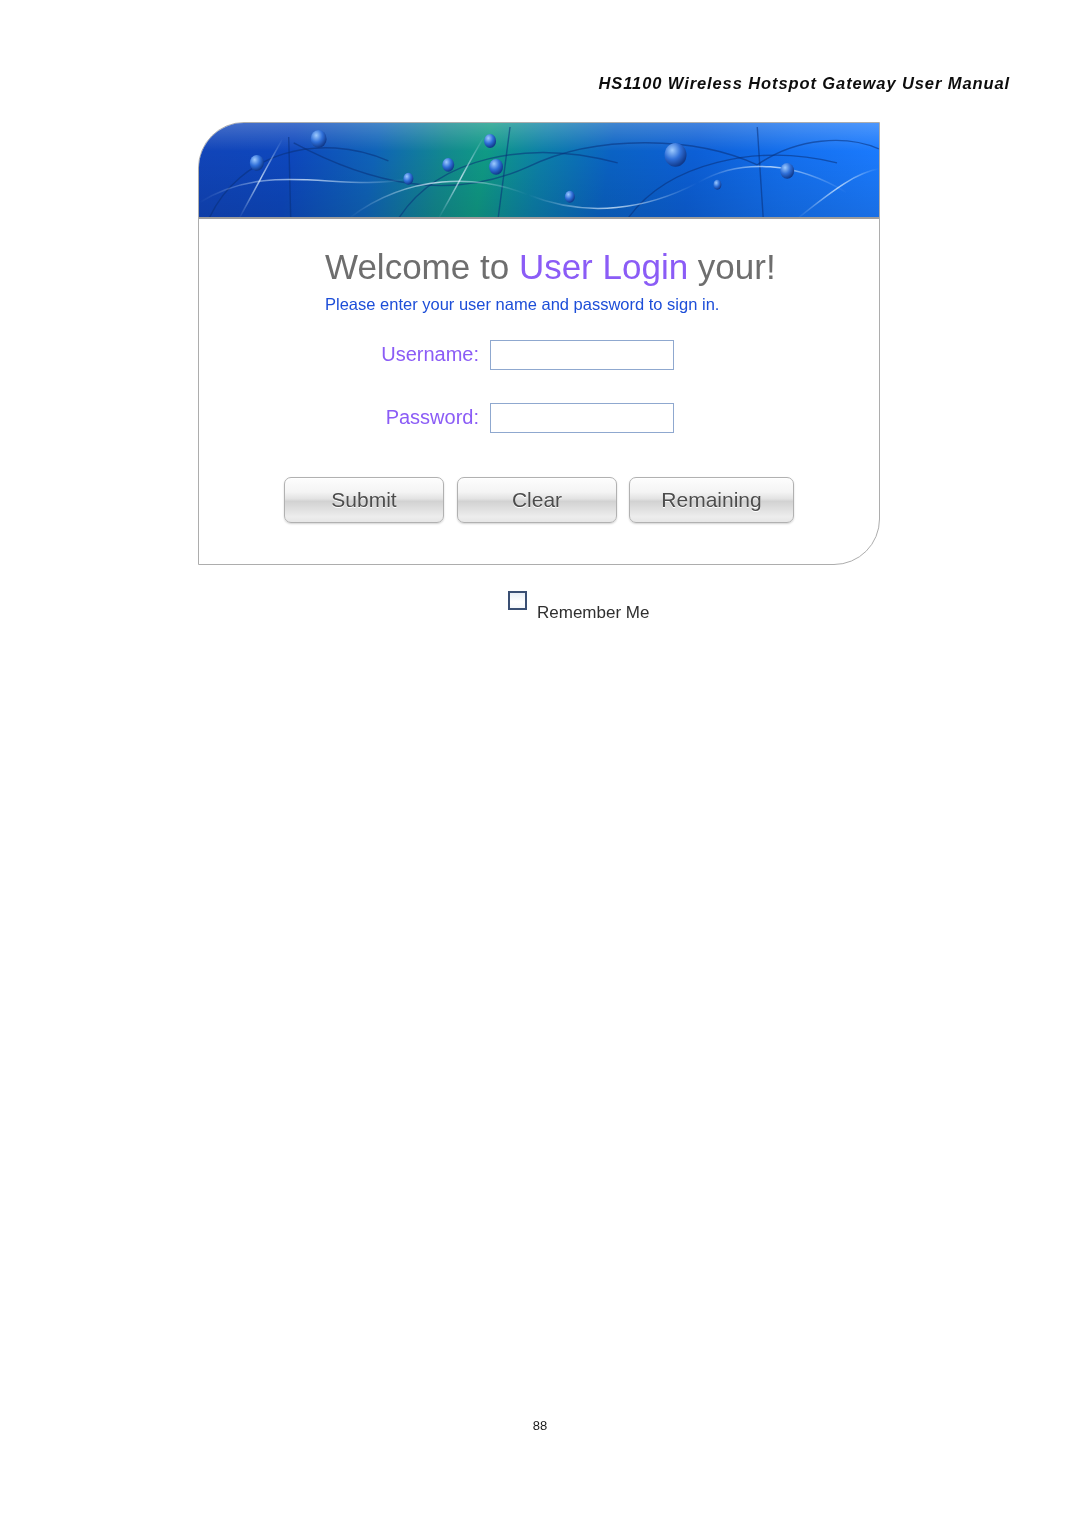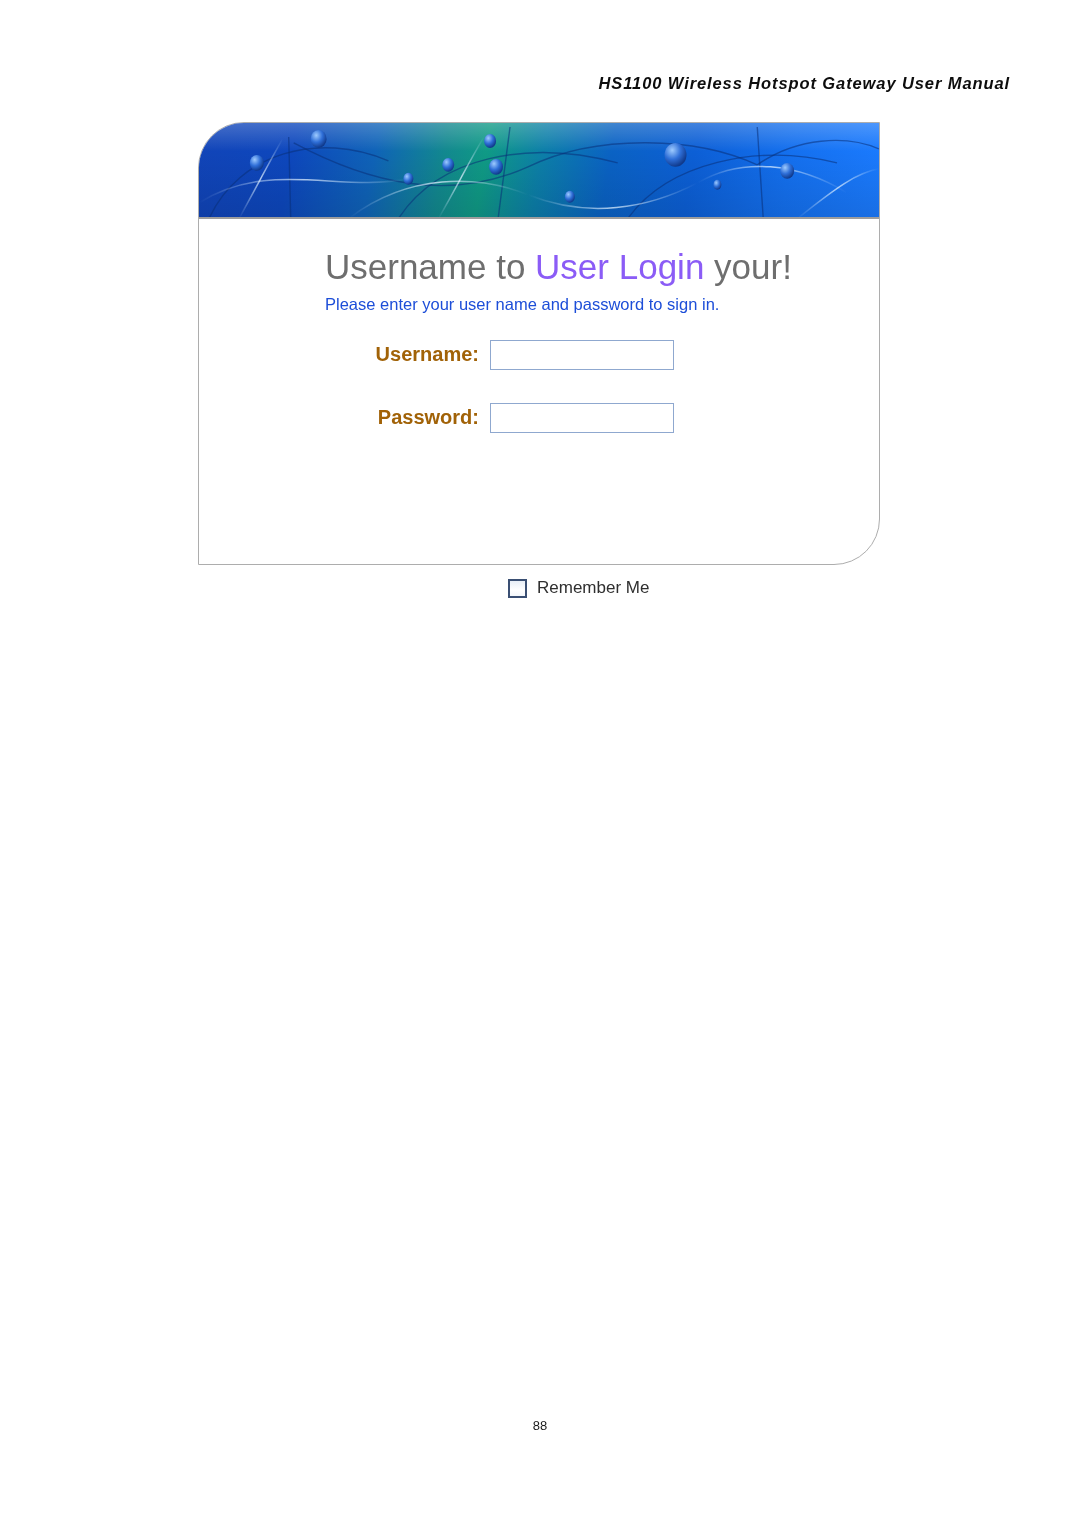--- a/index.html
+++ b/index.html
@@ -112,22 +112,21 @@
   .row-username { top: 121px; }
   .row-password { top: 184px; }
 
   .field-label {
     position: absolute;
     left: 0;
     width: 280px;
     text-align: right;
     top: 3px;
     font-size: 20px;
-    color: #a16207;
-    font-weight: bold;
+    color: #8b5cf6;
   }
   .field-input {
     position: absolute;
     left: 291px;
     top: 0;
     width: 184px;
     height: 30px;
     box-sizing: border-box;
     border: 1px solid #8fa8cf;
     background: #ffffff;
@@ -188,20 +187,21 @@
     width: 19px;
     height: 19px;
     box-sizing: border-box;
     border: 2px solid #3a4f73;
     background: linear-gradient(to bottom, #e8eef6 0%, #ffffff 60%, #f4f7fb 100%);
   }
   .remember-label {
     font-size: 17px;
     color: #2f2f2f;
     white-space: nowrap;
+    margin-top: 25px;
   }
 
   
   .page-number {
     position: absolute;
     left: 0;
     right: 0;
     top: 1418px;
     text-align: center;
     font-size: 13px;
@@ -263,35 +263,40 @@
         <ellipse cx="478" cy="32" rx="11" ry="12" fill="url(#nodeG)"></ellipse>
         <ellipse cx="520" cy="62" rx="4" ry="5" fill="url(#nodeG)"></ellipse>
         <ellipse cx="590" cy="48" rx="7" ry="8" fill="url(#nodeG)"></ellipse>
       </g>
     </svg>
   </div>
 
   <div class="card-body">
 
     <div class="welcome-title">
-      <span>Username to </span><span class="hl">User Login</span><span> your!</span>
+      <span>Welcome to </span><span class="hl">User Login</span><span> your!</span>
     </div>
 
     <div class="welcome-sub">Please enter your user name and password  to sign in.</div>
 
     <div class="form-row row-username">
       <span class="field-label">Username:</span>
       <input class="field-input" type="text" value="" style="">
     </div>
 
     <div class="form-row row-password">
       <span class="field-label">Password:</span>
       <input class="field-input" type="password" value="" style="">
     </div>
 
+    <div class="button-bar">
+      <button class="btn btn-submit">Submit</button>
+      <button class="btn btn-clear">Clear</button>
+      <button class="btn btn-remaining">Remaining</button>
+    </div>
 
   </div>
 </div>
 
 <div class="remember-row">
   <span class="remember-box"></span>
   <span class="remember-label">Remember Me</span>
 </div>
 
 <div class="page-number">88</div>

